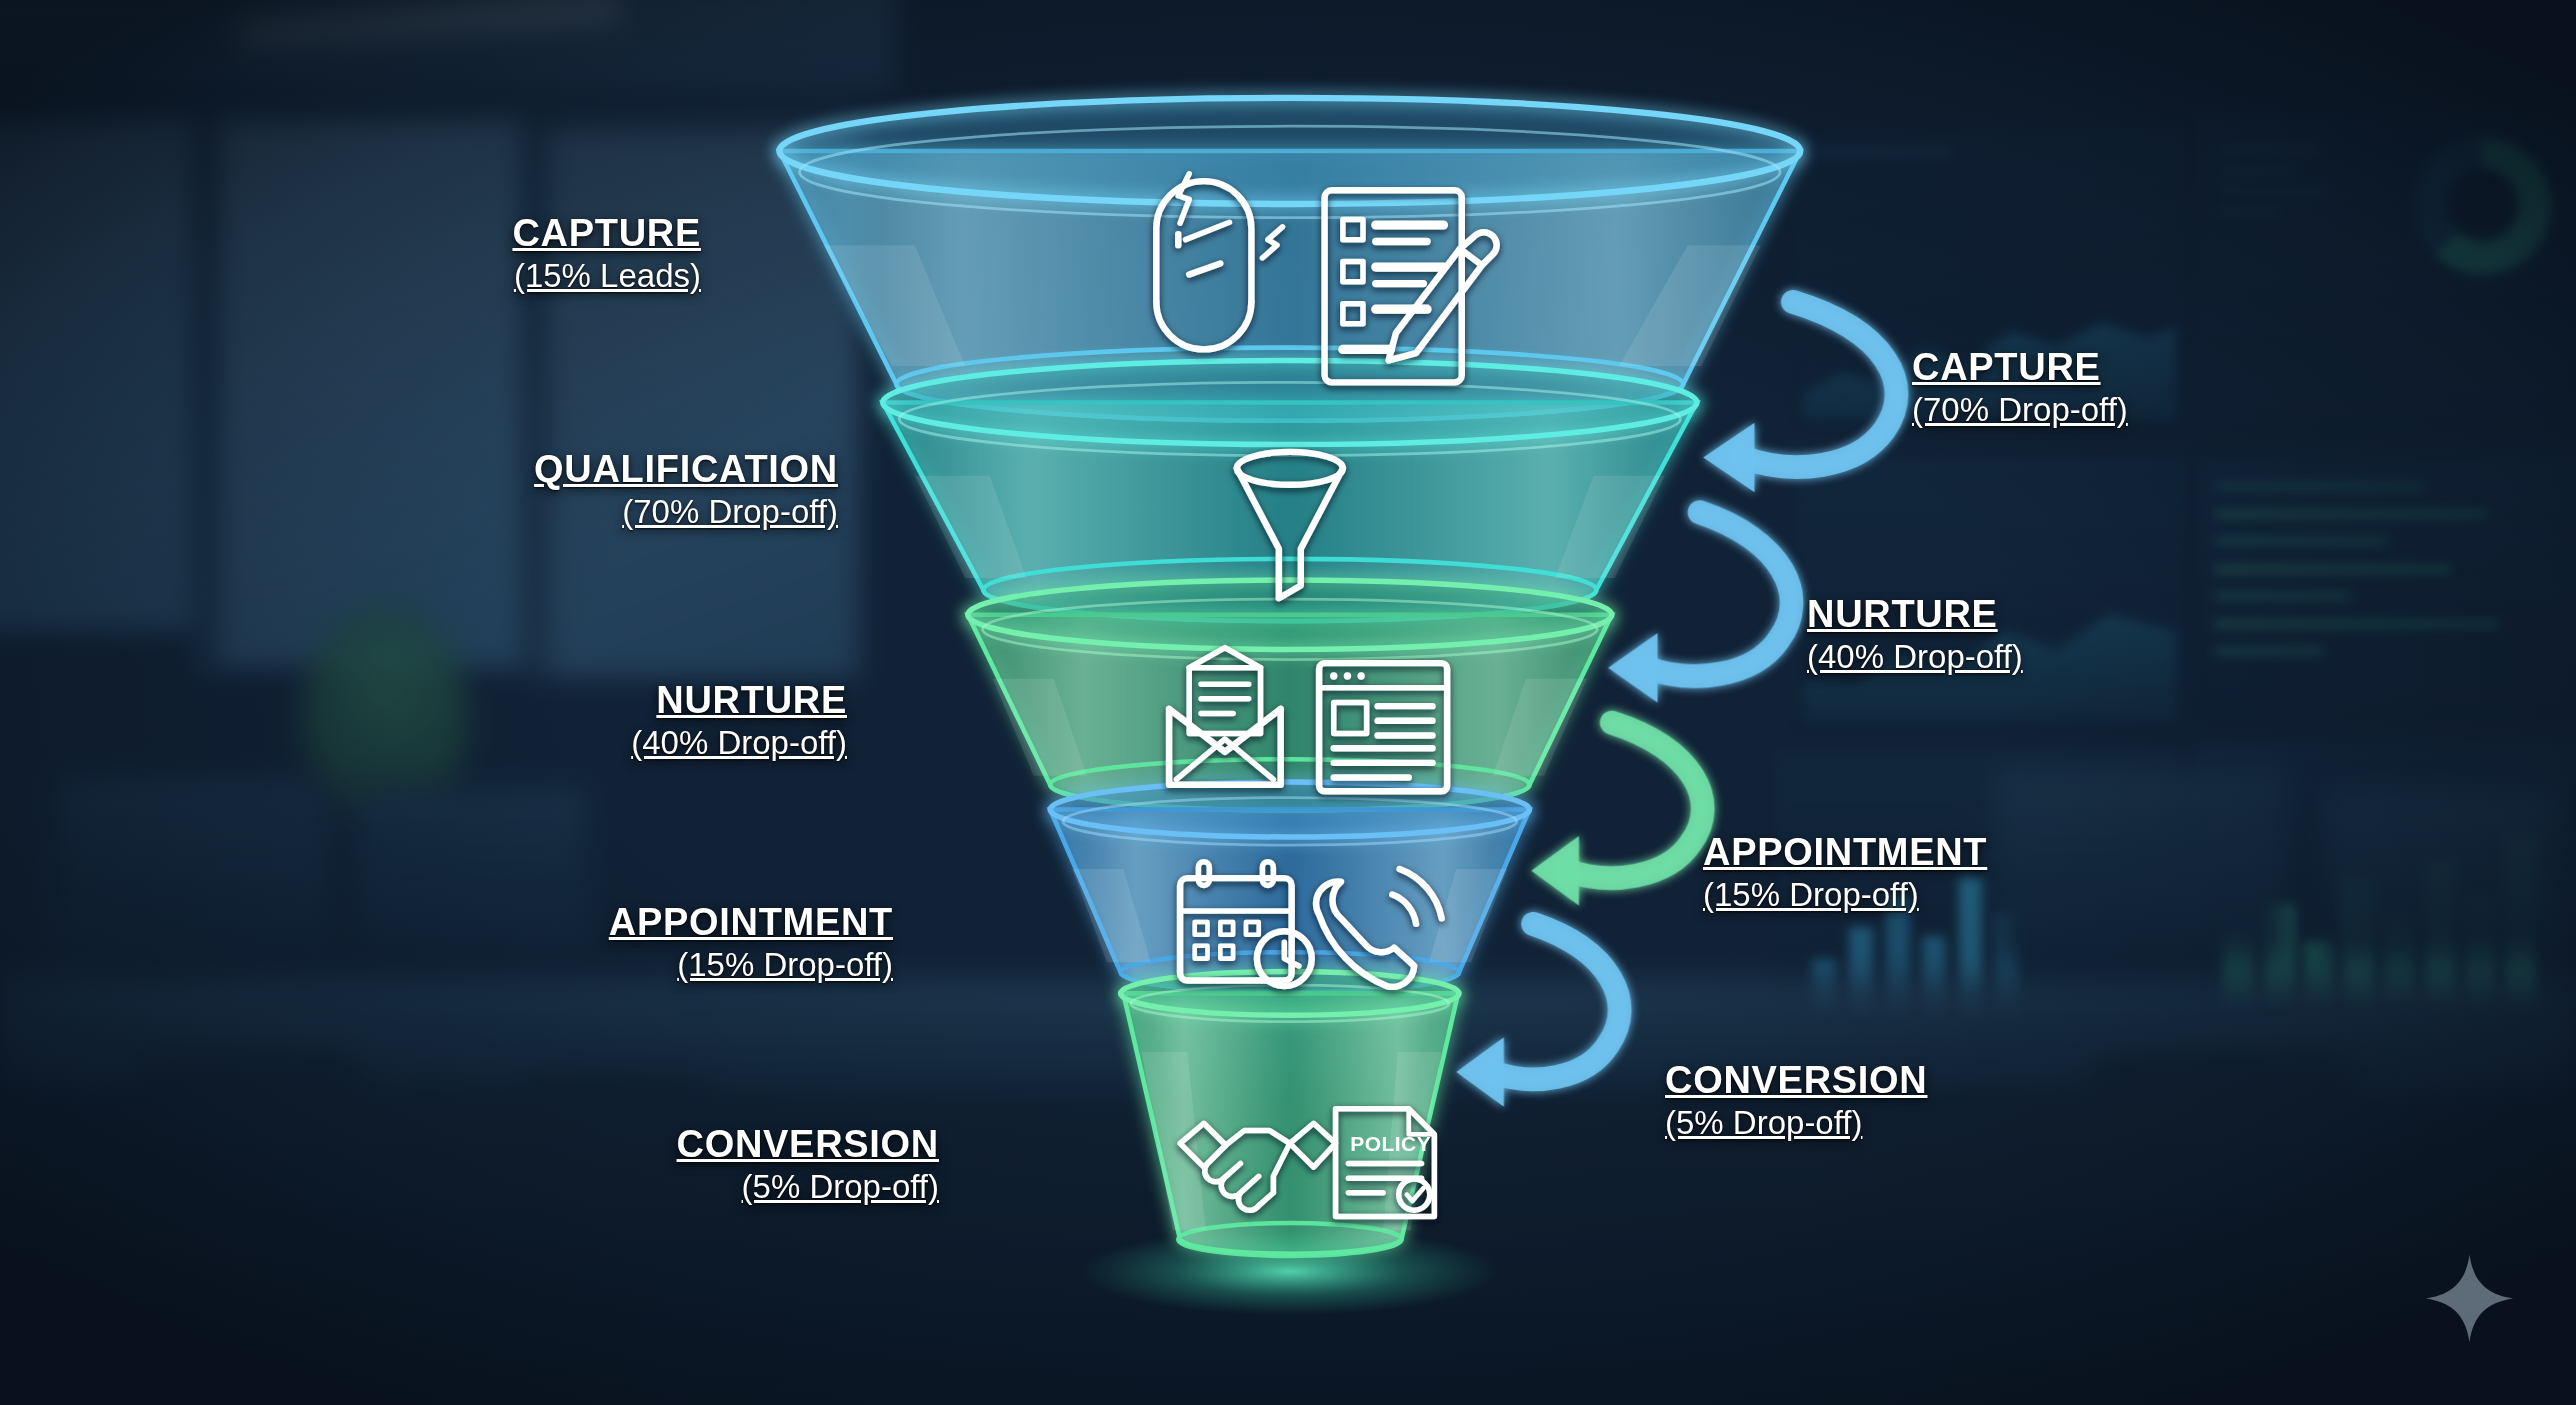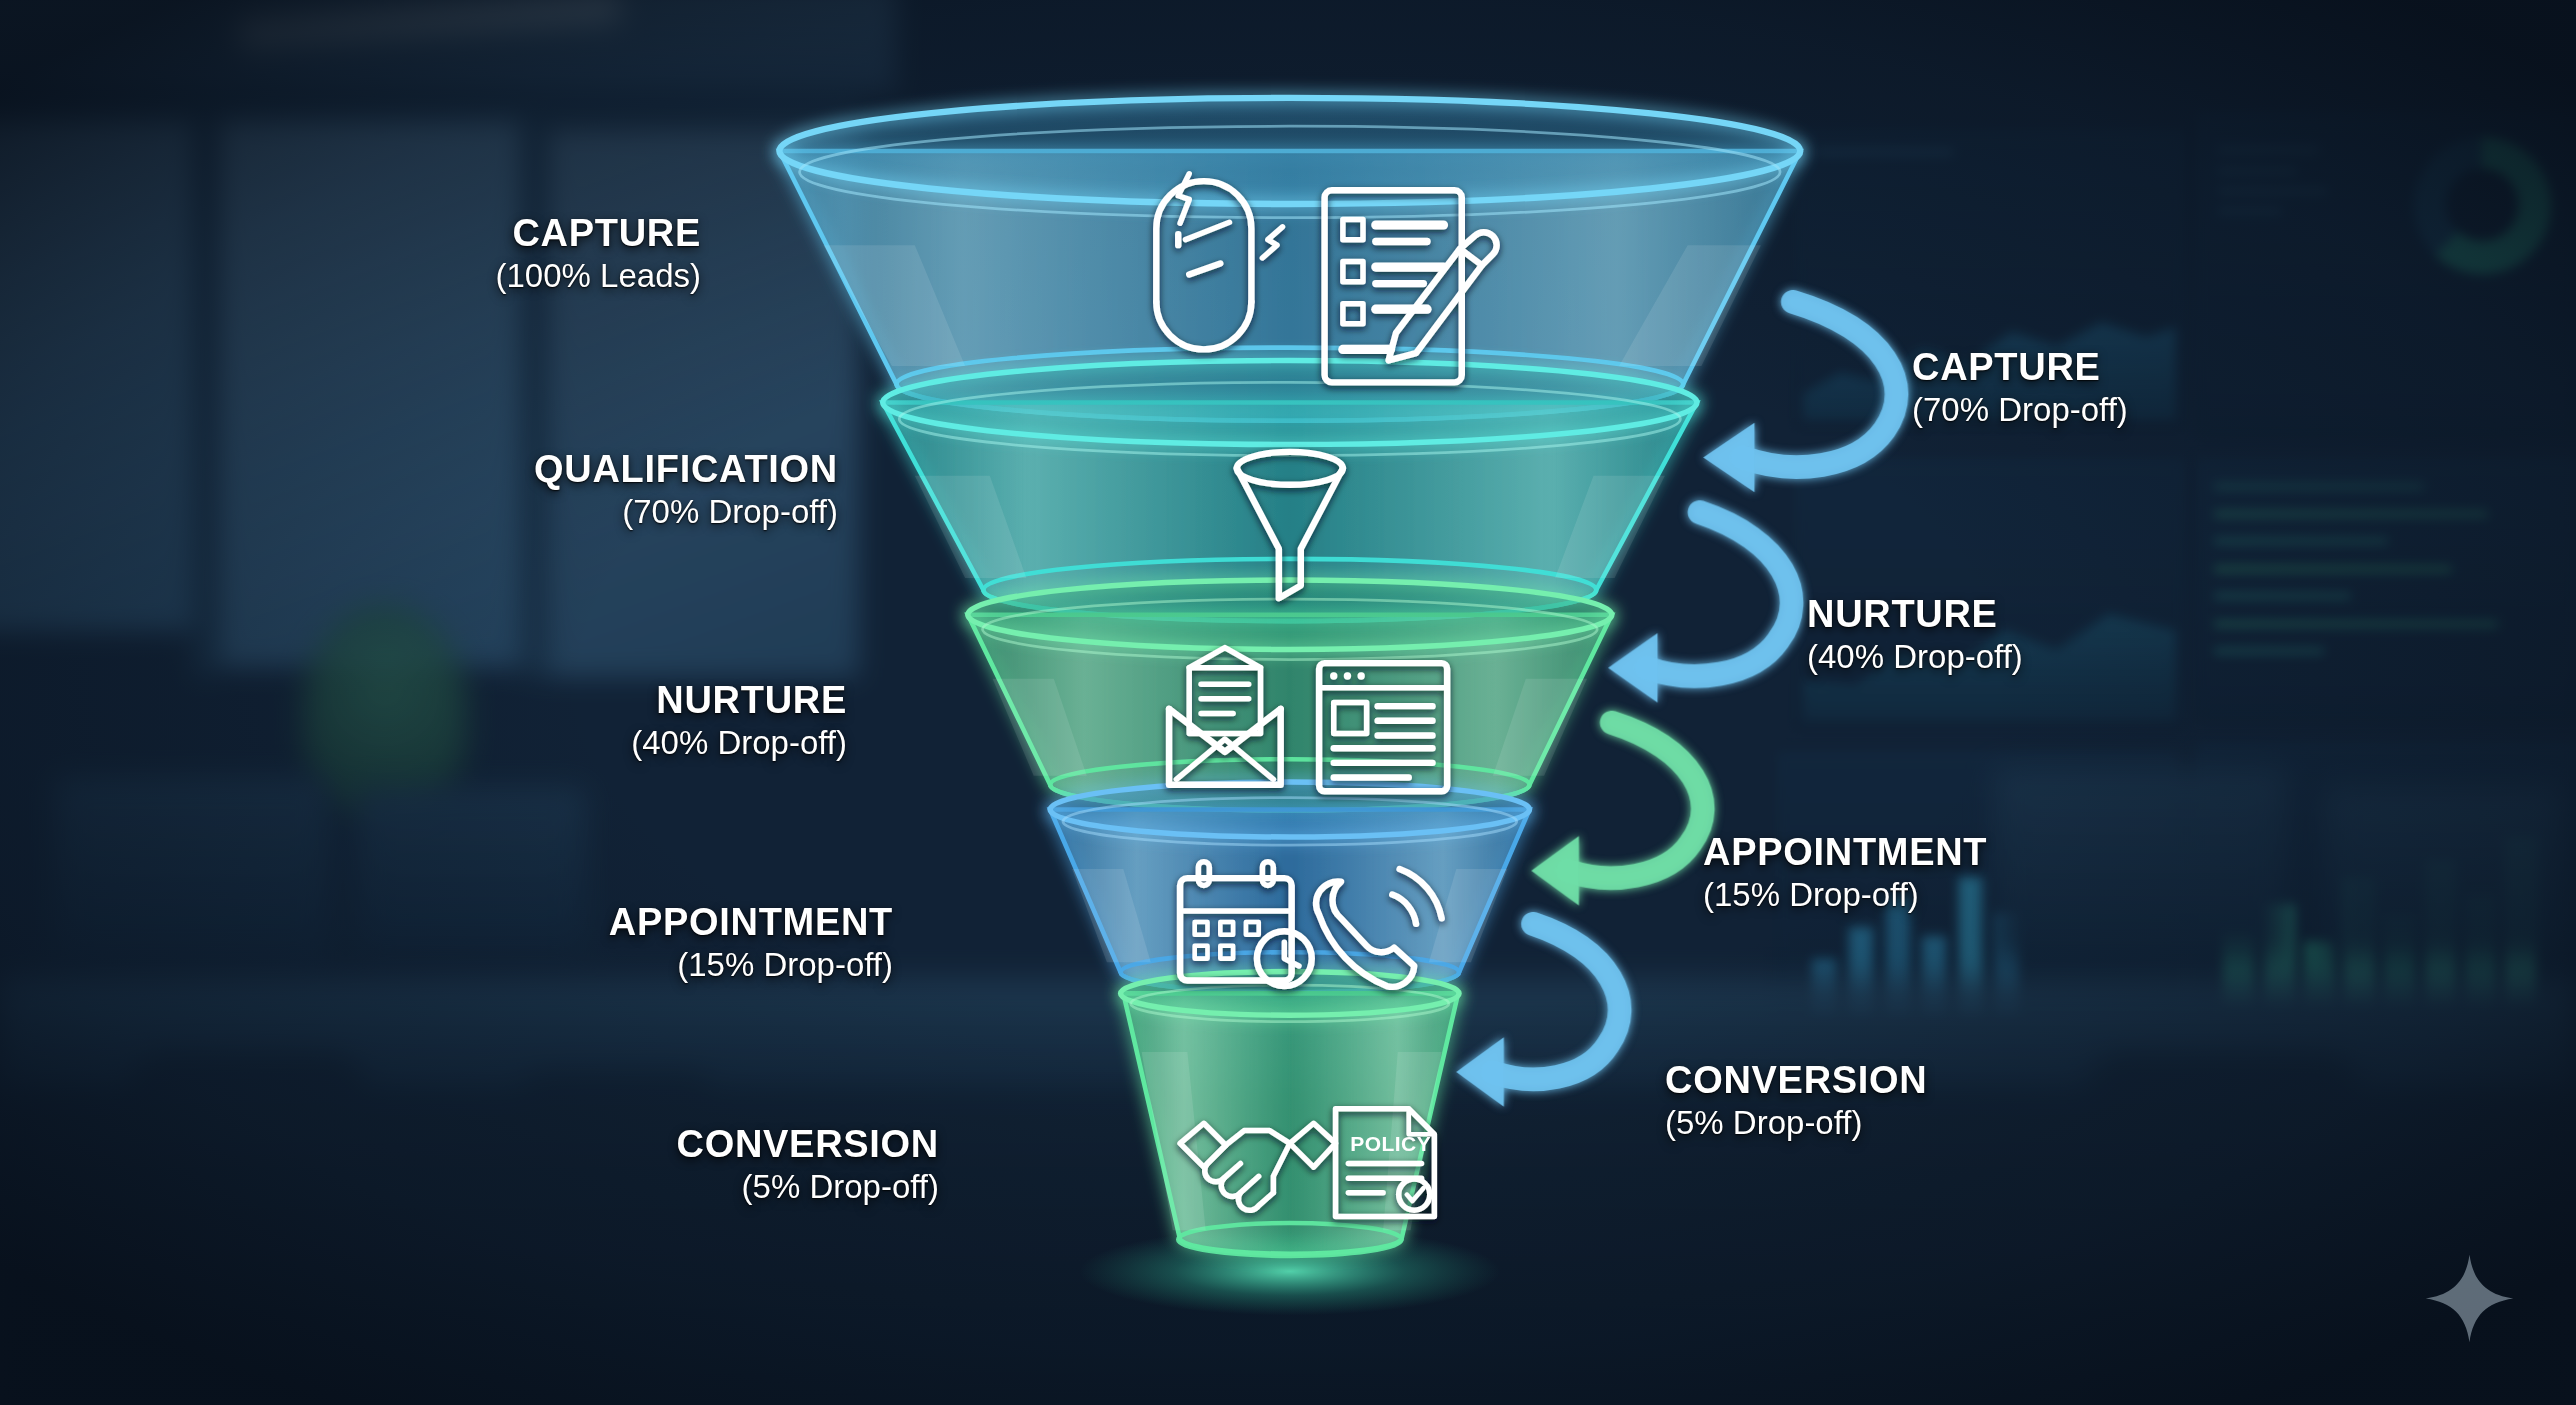--- a/index.html
+++ b/index.html
@@ -39,21 +39,21 @@
   .plant{position:absolute;background:radial-gradient(circle at 50% 40%,#3f8f6a,#1d4a39);border-radius:50% 50% 40% 40%;}
   .vig{position:absolute;inset:0;
        background:radial-gradient(68% 62% at 50% 48%, rgba(10,22,36,0) 40%, rgba(9,19,32,.55) 78%, rgba(7,15,26,.88) 100%);}
   .dark-ov{position:absolute;inset:0;background:rgba(12,26,43,.42);}
 
   
   #funnel{position:absolute;left:0;top:0;width:2576px;height:1405px;}
 
   
   .lbl{position:absolute;color:#ffffff;white-space:nowrap;
-       text-shadow:0 2.7px 9.1px rgba(0,0,0,.75), 0 0.9px 1.8px rgba(0,0,0,.9);}
+       text-shadow:0 2.7px 9.1px rgba(0,0,0,.75), 0 0.9px 1.8px rgba(0,0,0,.9);text-decoration:underline;}
   .lbl .t1{font-size:38px;font-weight:bold;letter-spacing:0.7px;line-height:1.12;}
   .lbl .t2{font-size:33px;font-weight:normal;line-height:1.18;margin-top:2.7px;}
   .lbl.left{text-align:right;}
   .lbl.right{text-align:left;}
 
   
   .spark{position:absolute;right:59px;bottom:59px;width:95px;height:95px;opacity:.62;}
 </style>
 </head>
 <body>
@@ -403,21 +403,21 @@
 
       <g>
         <path d="M 1676 1010 C 1760 1038 1790 1096 1758 1142 C 1734 1180 1676 1188 1632 1172" stroke="#6fc2ef" stroke-width="26" opacity=".92"></path>
         <path d="M 1644 1134 L 1592 1172 L 1644 1210 Z" fill="#6fc2ef" stroke="none" opacity=".95"></path>
       </g>
     </g>
   </svg>
 
   <div class="lbl left" style="right:1875px;top:212px;">
     <div class="t1">CAPTURE</div>
-    <div class="t2">(100% Leads)</div>
+    <div class="t2">(15% Leads)</div>
   </div>
   <div class="lbl left" style="right:1738px;top:448px;">
     <div class="t1">QUALIFICATION</div>
     <div class="t2">(70% Drop-off)</div>
   </div>
   <div class="lbl left" style="right:1729px;top:679px;">
     <div class="t1">NURTURE</div>
     <div class="t2">(40% Drop-off)</div>
   </div>
   <div class="lbl left" style="right:1683px;top:901px;">

